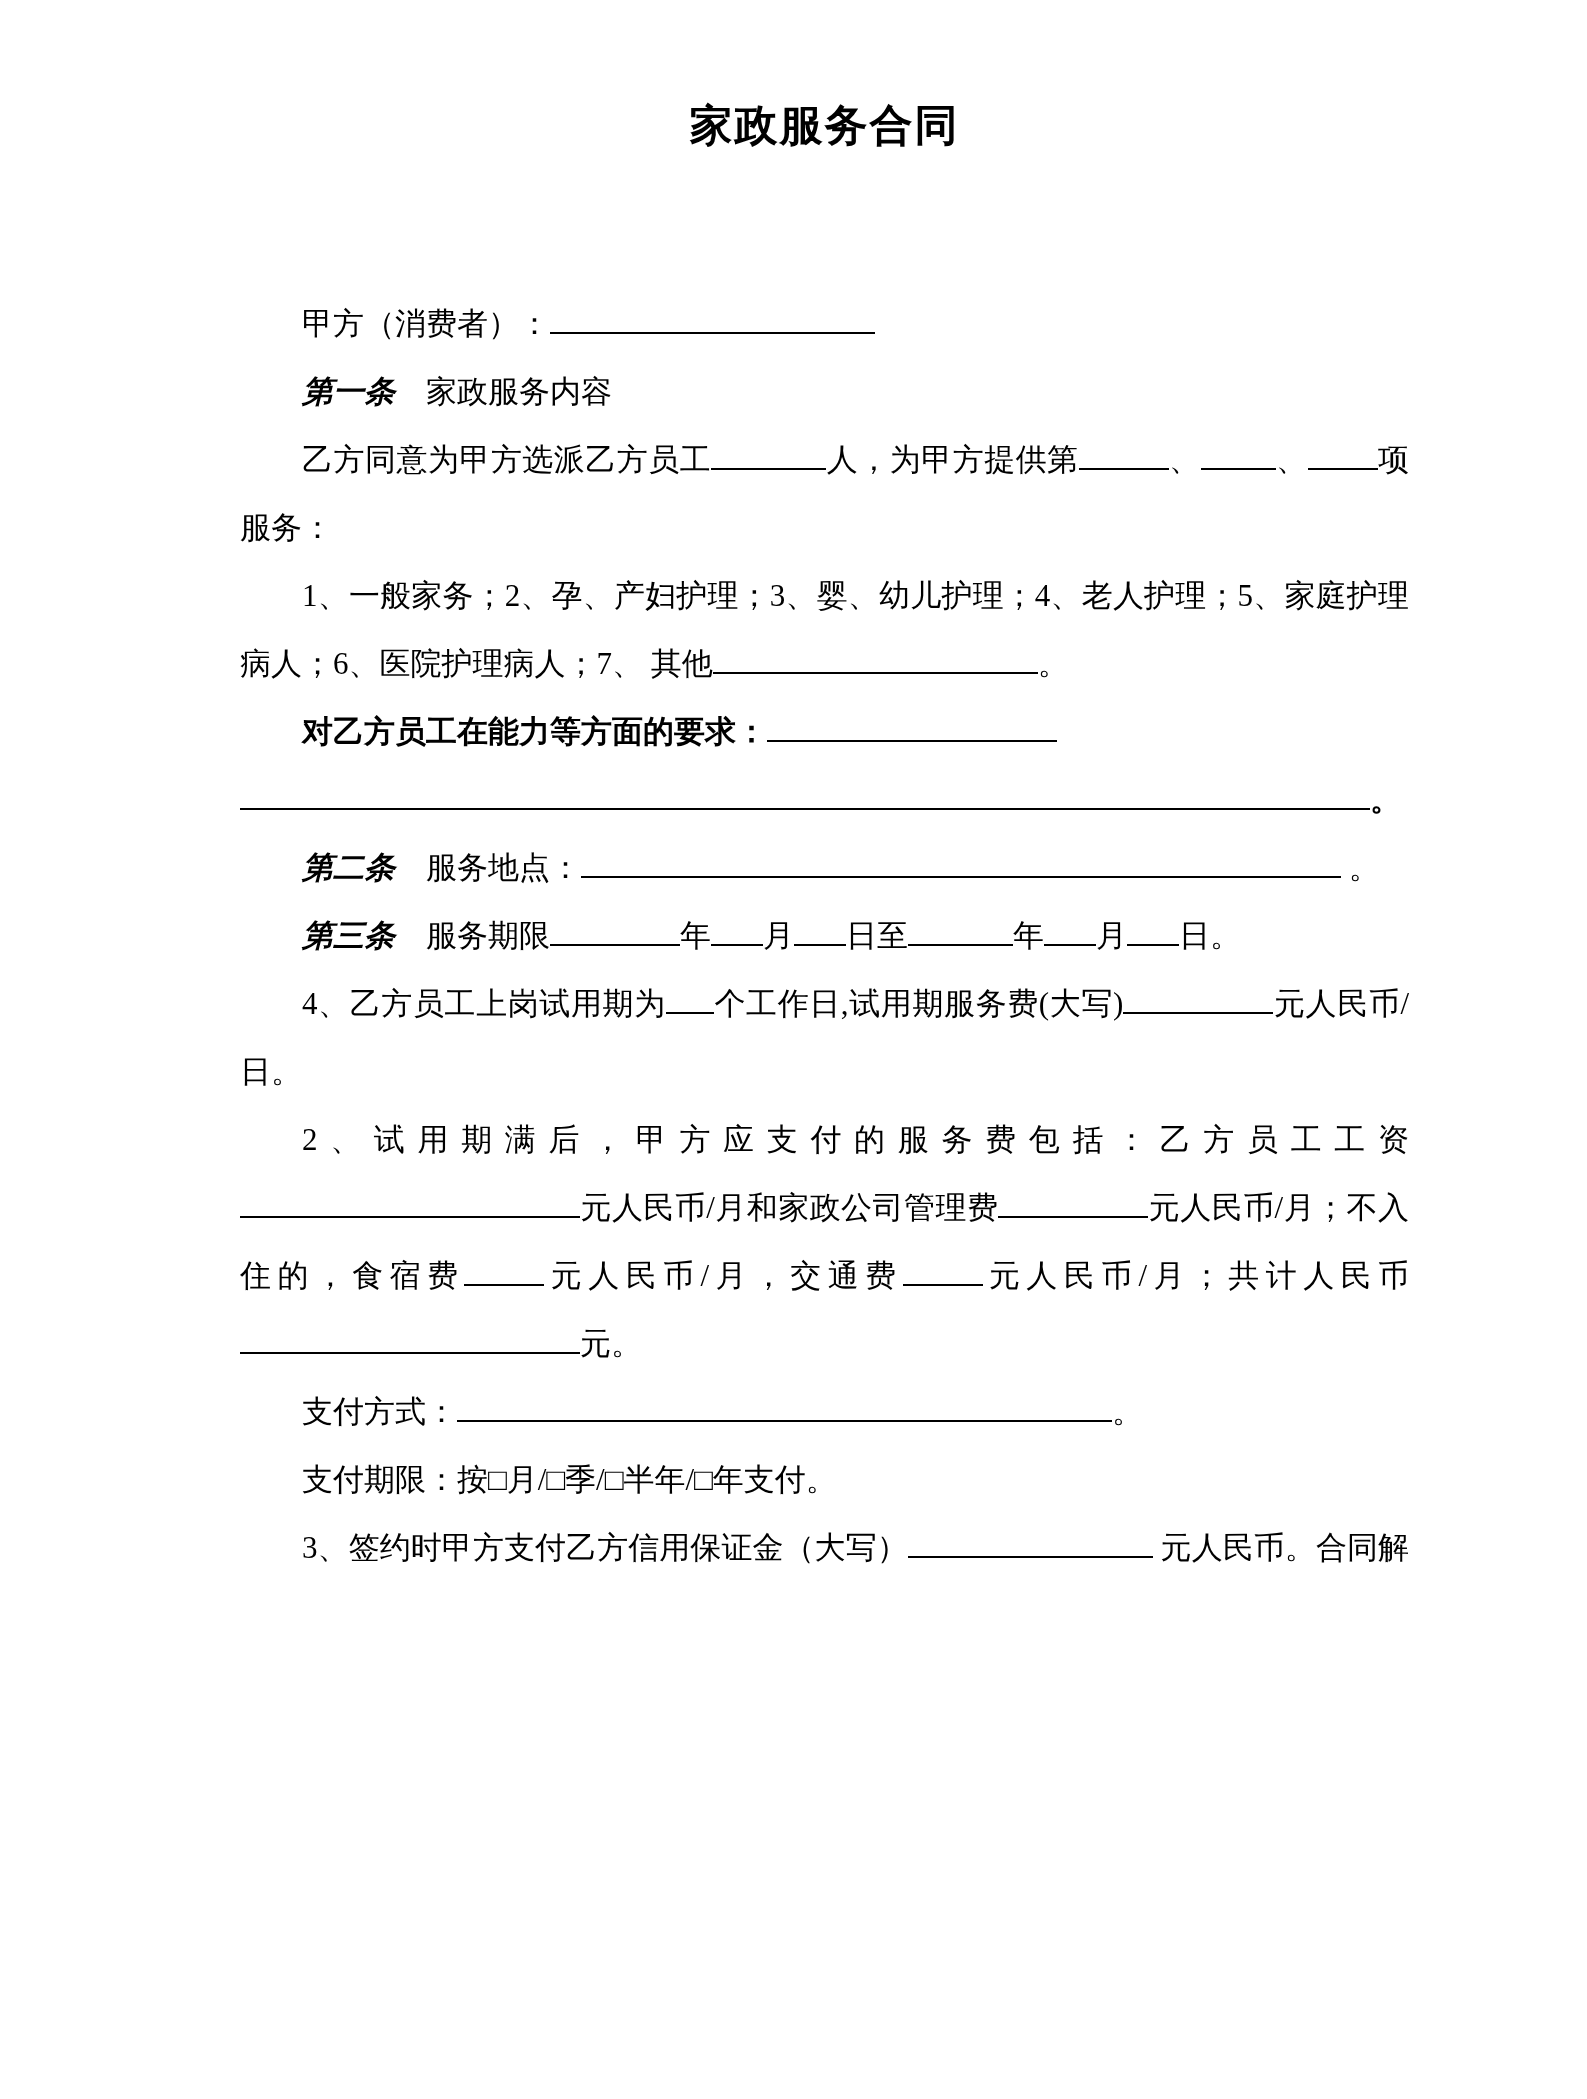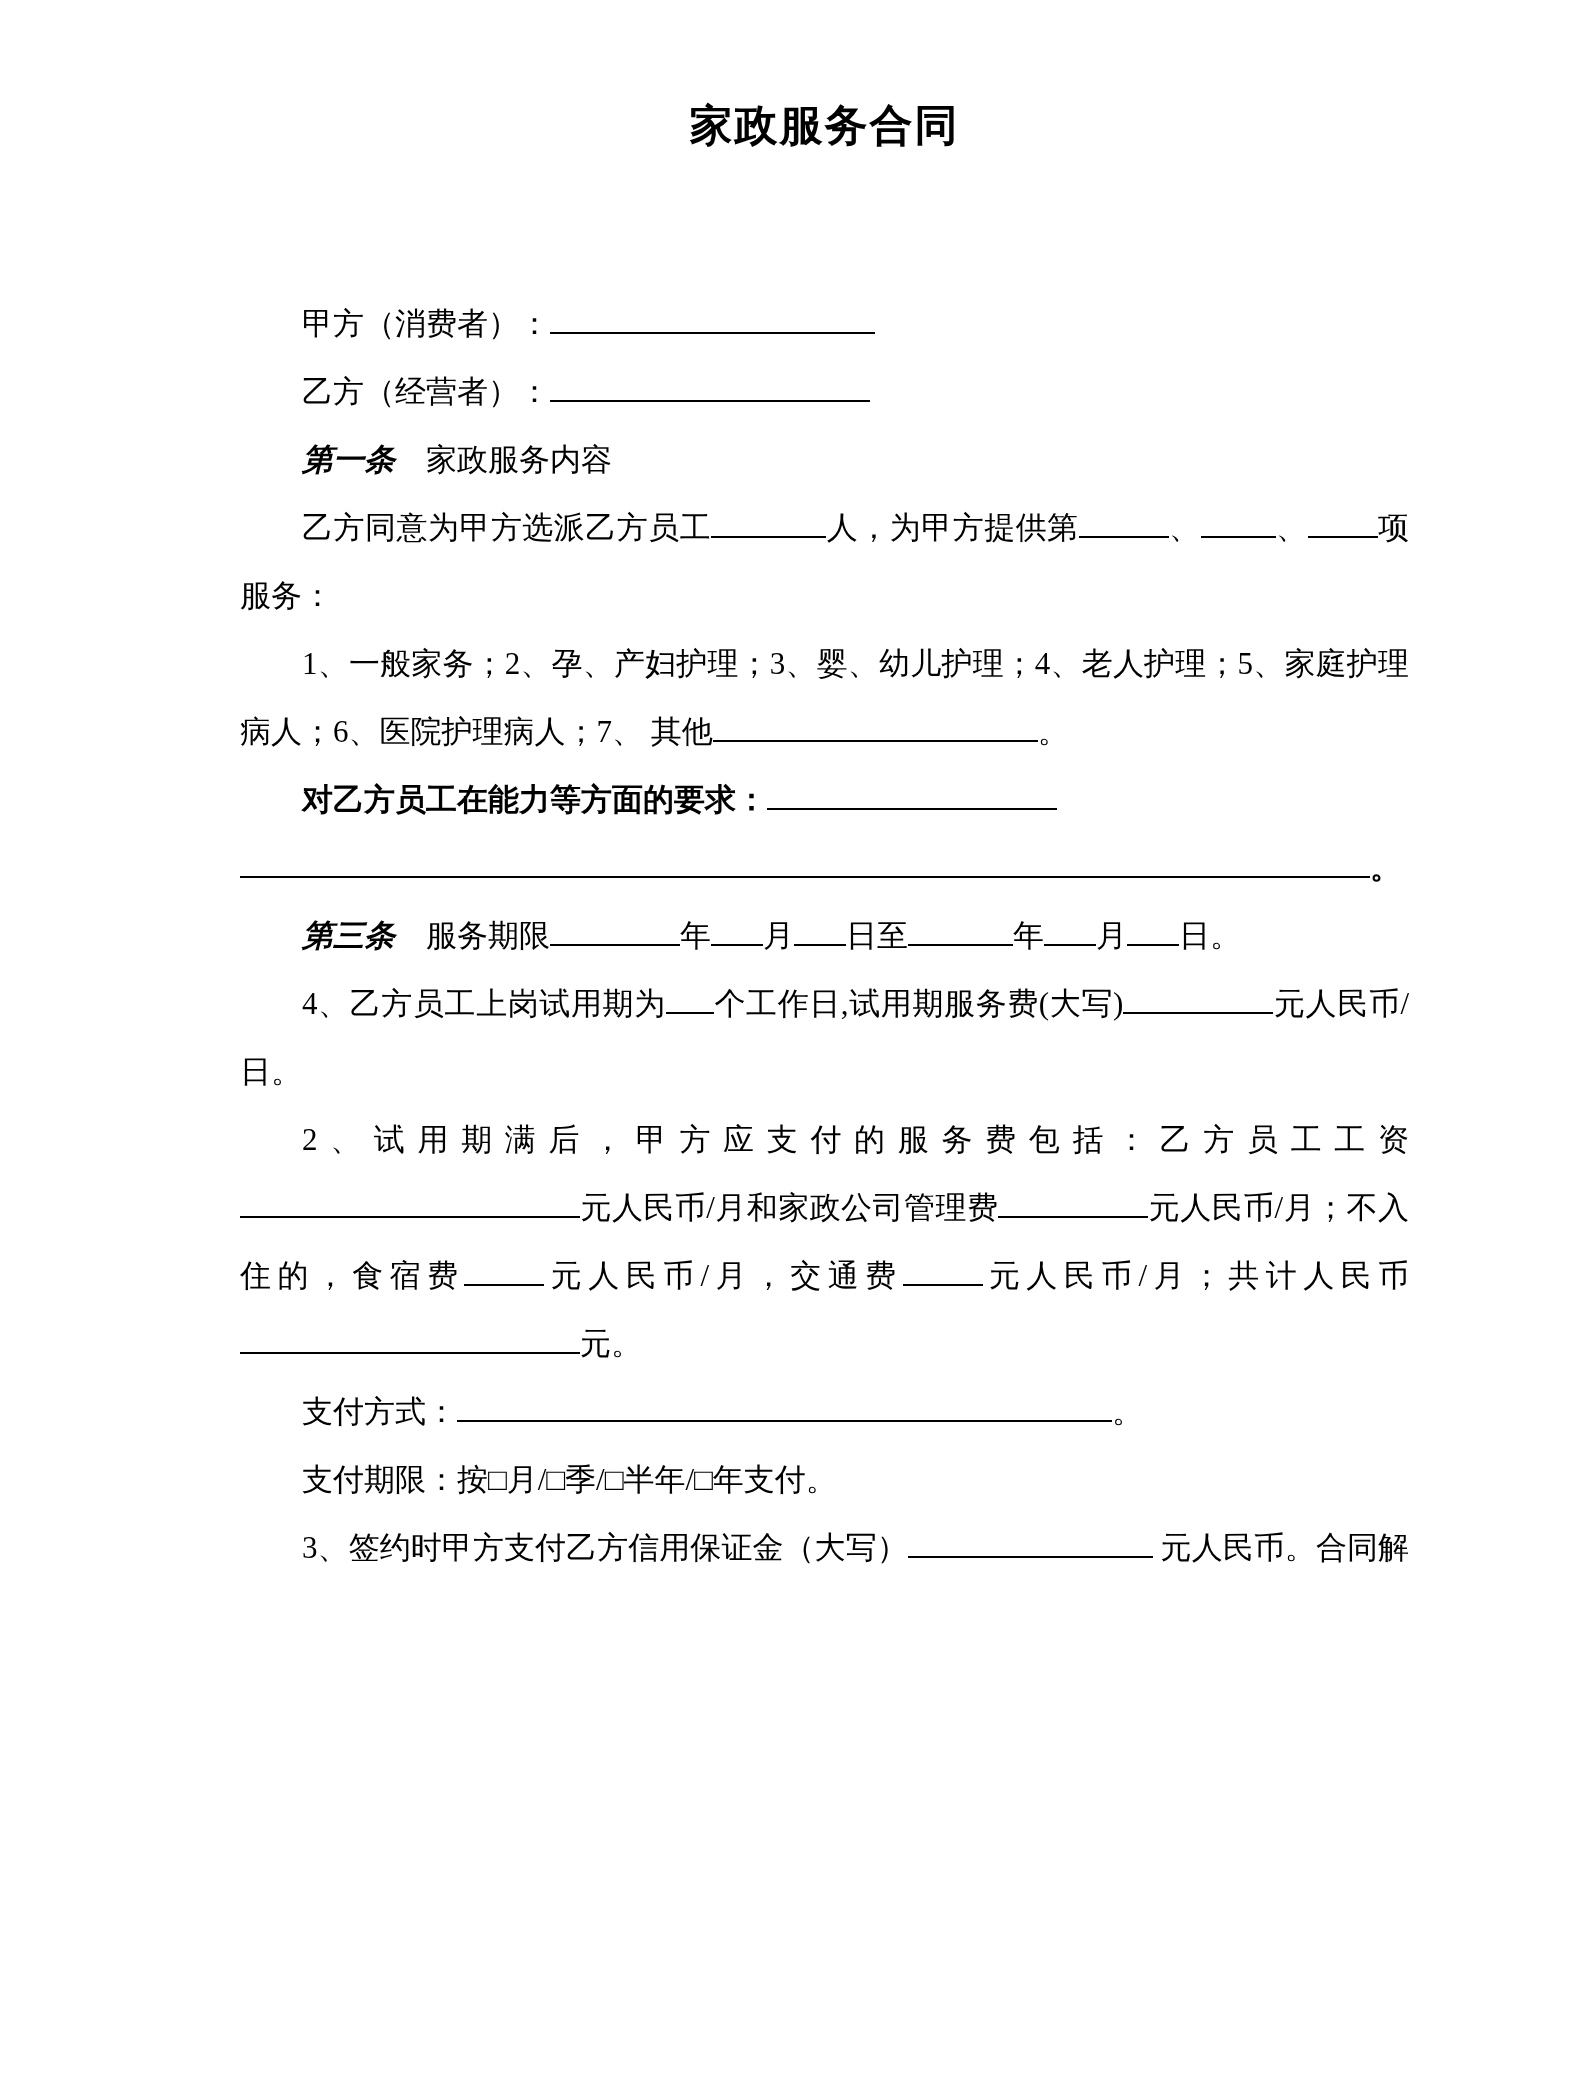--- a/index.html
+++ b/index.html
@@ -40,25 +40,25 @@
     vertical-align:baseline;
   }
 </style>
 </head>
 <body>
 
 <div class="page">
   <h1 class="title">家政服务合同</h1>
   <div class="doc-body">
       <div class="para"><span class="seg">甲方（消费者）：</span><span class="blank" style="width: 325px;"></span></div>
-      <div class="para"><span class="seg">乙方（经营者）：</span><span class="blank" style="width: 320px;"></span></div>
       <div class="para"><span class="seg bold">第一条</span><span class="seg">　家政服务内容</span></div>
       <div class="para"><span class="seg">乙方同意为甲方选派乙方员工</span><span class="blank" style="width: 115px;"></span><span class="seg">人，为甲方提供第</span><span class="blank" style="width: 90px;"></span><span class="seg">、</span><span class="blank" style="width: 75px;"></span><span class="seg">、</span><span class="blank" style="width: 70px;"></span><span class="seg">项服务：</span></div>
       <div class="para"><span class="seg">1、一般家务；2、孕、产妇护理；3、婴、幼儿护理；4、老人护理；5、家庭护理病人；6、医院护理病人；7、 其他</span><span class="blank" style="width: 325px;"></span><span class="seg">。</span></div>
       <div class="para left"><span class="seg">对乙方员工在能力等方面的要求：</span><span class="blank" style="width: 290px;"></span><span class="blank" style="width: 1130px;"></span><span class="seg">。</span></div>
+      <div class="para"><span class="seg bold">第二条</span><span class="seg">　服务地点：</span><span class="blank" style="width: 760px;"></span><span class="seg"> 。</span></div>
       <div class="para"><span class="seg bold">第三条</span><span class="seg">　服务期限</span><span class="blank" style="width: 130px;"></span><span class="seg">年</span><span class="blank" style="width: 52px;"></span><span class="seg">月</span><span class="blank" style="width: 52px;"></span><span class="seg">日至</span><span class="blank" style="width: 105px;"></span><span class="seg">年</span><span class="blank" style="width: 52px;"></span><span class="seg">月</span><span class="blank" style="width: 52px;"></span><span class="seg">日。</span></div>
       <div class="para"><span class="seg">4、乙方员工上岗试用期为</span><span class="blank" style="width: 48px;"></span><span class="seg">个工作日,试用期服务费(大写)</span><span class="blank" style="width: 150px;"></span><span class="seg">元人民币/日。</span></div>
       <div class="para"><span class="seg">2、试用期满后，甲方应支付的服务费包括：乙方员工工资</span><span class="blank" style="width: 340px;"></span><span class="seg">元人民币/月和家政公司管理费</span><span class="blank" style="width: 150px;"></span><span class="seg">元人民币/月；不入住的，食宿费</span><span class="blank" style="width: 80px;"></span><span class="seg">元人民币/月，交通费</span><span class="blank" style="width: 80px;"></span><span class="seg">元人民币/月；共计人民币</span><span class="blank" style="width: 340px;"></span><span class="seg">元。</span></div>
       <div class="para"><span class="seg">支付方式：</span><span class="blank" style="width: 655px;"></span><span class="seg">。</span></div>
       <div class="para"><span class="seg">支付期限：按□月/□季/□半年/□年支付。</span></div>
       <div class="para"><span class="seg">3、签约时甲方支付乙方信用保证金（大写）</span><span class="blank" style="width: 245px;"></span><span class="seg"> 元人民币。合同解除后，信用保证金在抵扣甲方因违约所应承担的责任后，应如数退还甲方。</span></div>
       <div class="para"><span class="seg bold">第五条</span><span class="seg">　甲方权利义务</span></div>
     </div>
 </div>
 

